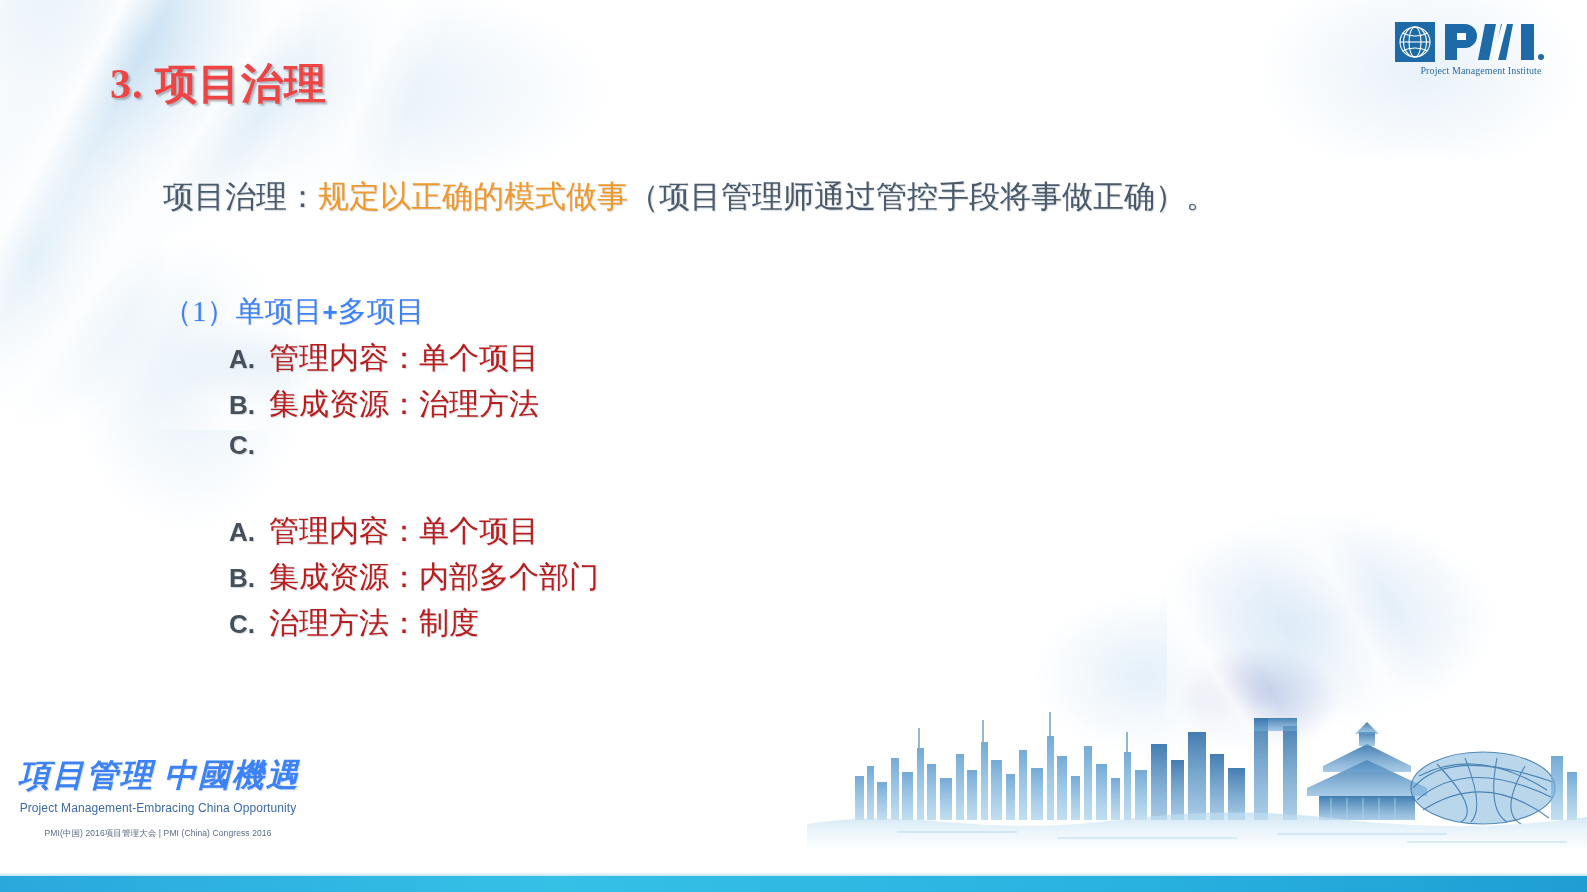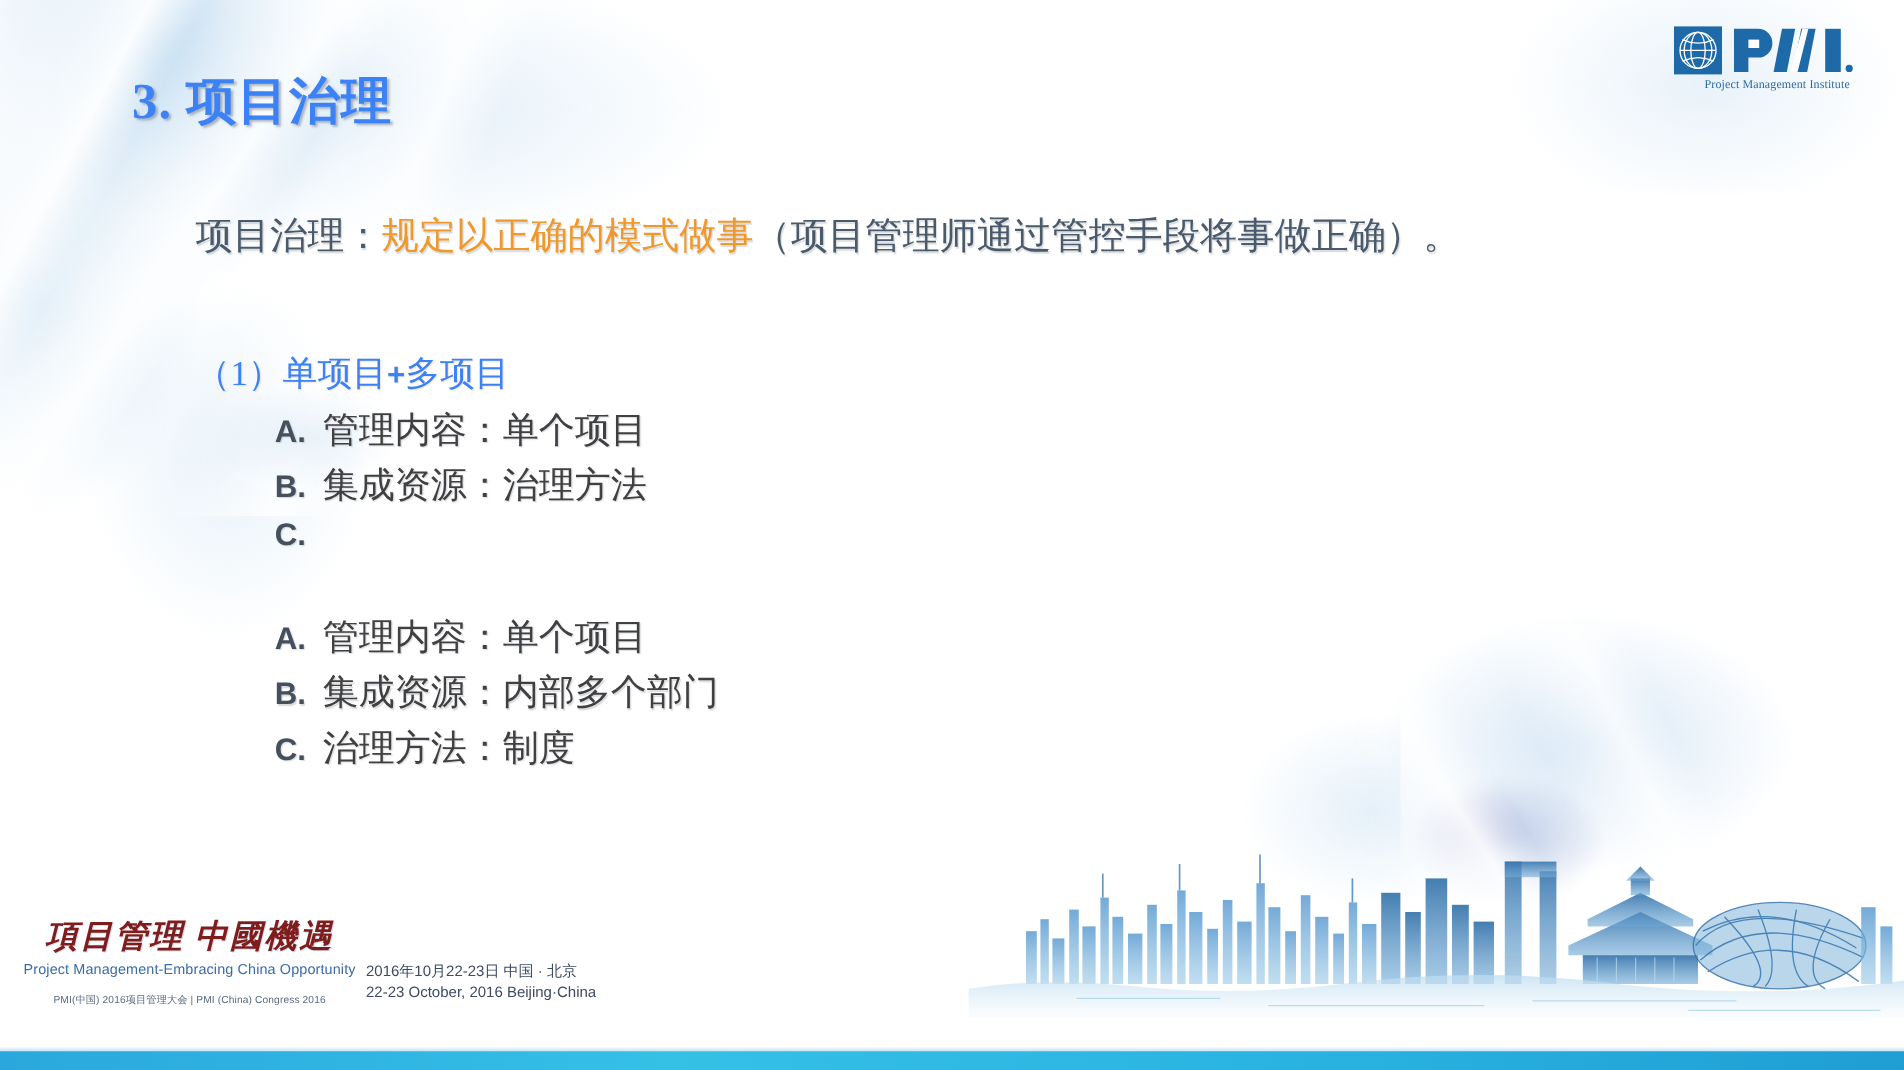--- a/index.html
+++ b/index.html
@@ -118,21 +118,21 @@
     margin-top: 1px;
     white-space: nowrap;
   }
 
   
   .slide-title {
     position: absolute;
     left: 110px; top: 56px;
     font-size: 42px;
     font-weight: bold;
-    color: #3b82f6;
+    color: #ef4444;
     letter-spacing: 1px;
     text-shadow: 2px 2px 2px rgba(90,100,115,0.45);
     white-space: nowrap;
   }
 
   
   .lead-line {
     position: absolute;
     left: 163px; top: 176px;
     font-size: 31px;
@@ -170,37 +170,37 @@
     font-family: "Liberation Sans", "DejaVu Sans", sans-serif;
     font-weight: bold;
     font-size: 26px;
     color: #45505c;
     width: 40px;
     flex: 0 0 40px;
     text-shadow: 1px 1px 1px rgba(120,130,145,0.30);
   }
   .sub-text {
     font-size: 30px;
-    color: #404040;
+    color: #b91c1c;
     text-shadow: 1px 1px 1px rgba(120,130,145,0.30);
   }
 
   
   .footer-logo {
     position: absolute;
     left: 18px; bottom: 52px;
     width: 280px;
     text-align: center;
   }
   .footer-cn {
     font-family: "Liberation Serif", "DejaVu Serif", serif;
     font-weight: bold;
     font-style: italic;
-    font-size: 27px;
-    color: #7f1d1d;
+    font-size: 32px;
+    color: #3b82f6;
     letter-spacing: 2px;
     text-shadow: 1px 1px 0 rgba(200,210,230,0.7);
     white-space: nowrap;
   }
   .footer-en1 {
     font-family: "Liberation Sans", "DejaVu Sans", sans-serif;
     font-size: 12px;
     color: #3b6ba8;
     margin-top: 3px;
     letter-spacing: 0.1px;
@@ -407,21 +407,17 @@
       <span class="sub-text">治理方法：制度</span>
     </div>
   </div>
 
   <div class="footer-logo">
     <div class="footer-cn">項目管理 中國機遇</div>
     <div class="footer-en1">Project Management-Embracing China Opportunity</div>
     <div class="footer-en2">PMI(中国) 2016项目管理大会 | PMI (China) Congress 2016</div>
   </div>
 
-  <div class="footer-date">
-    <div>2016年10月22-23日 中国 · 北京</div>
-    <div>22-23 October, 2016 Beijing·China</div>
-  </div>
 
   <div class="bottom-bar-shadow"></div>
   <div class="bottom-bar"></div>
 
 </div>
 
 </body></html>

